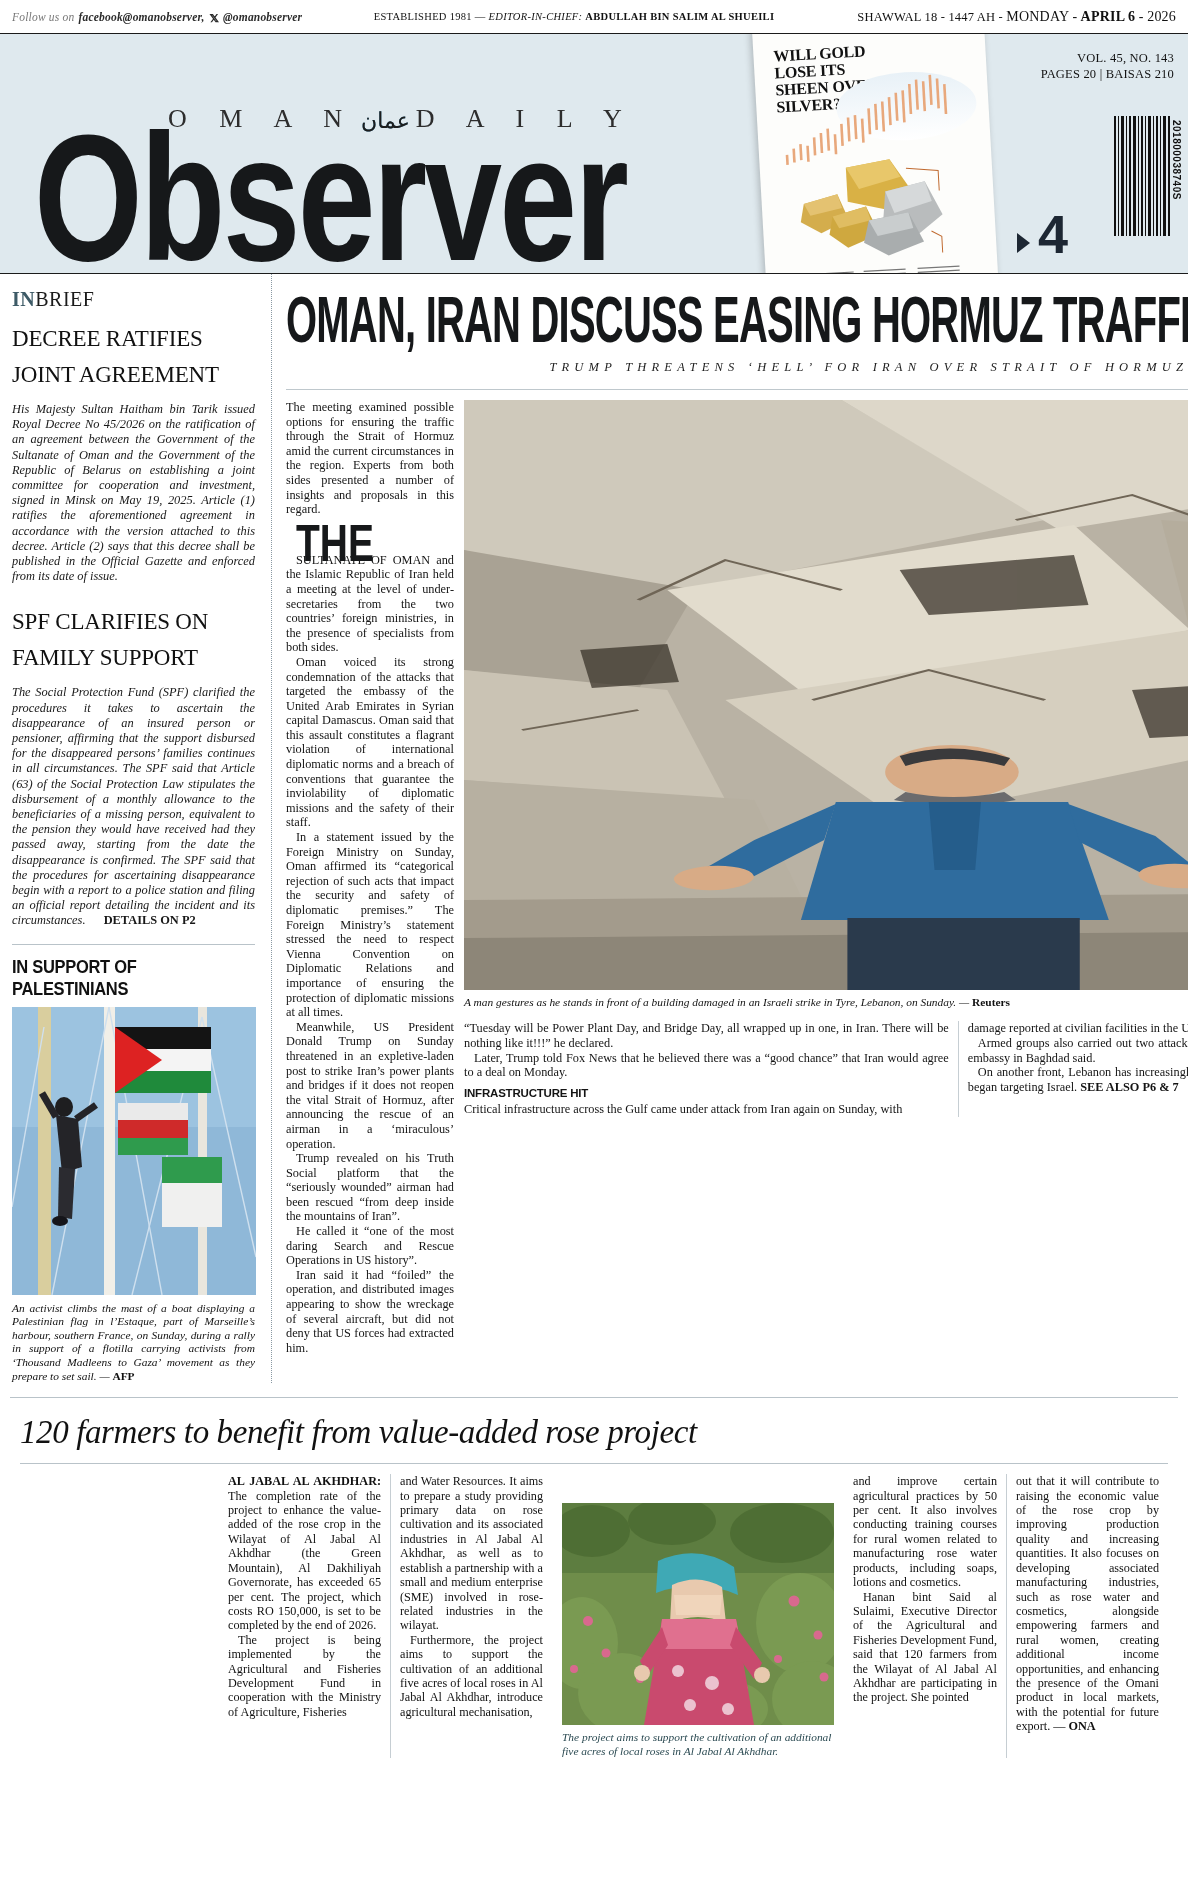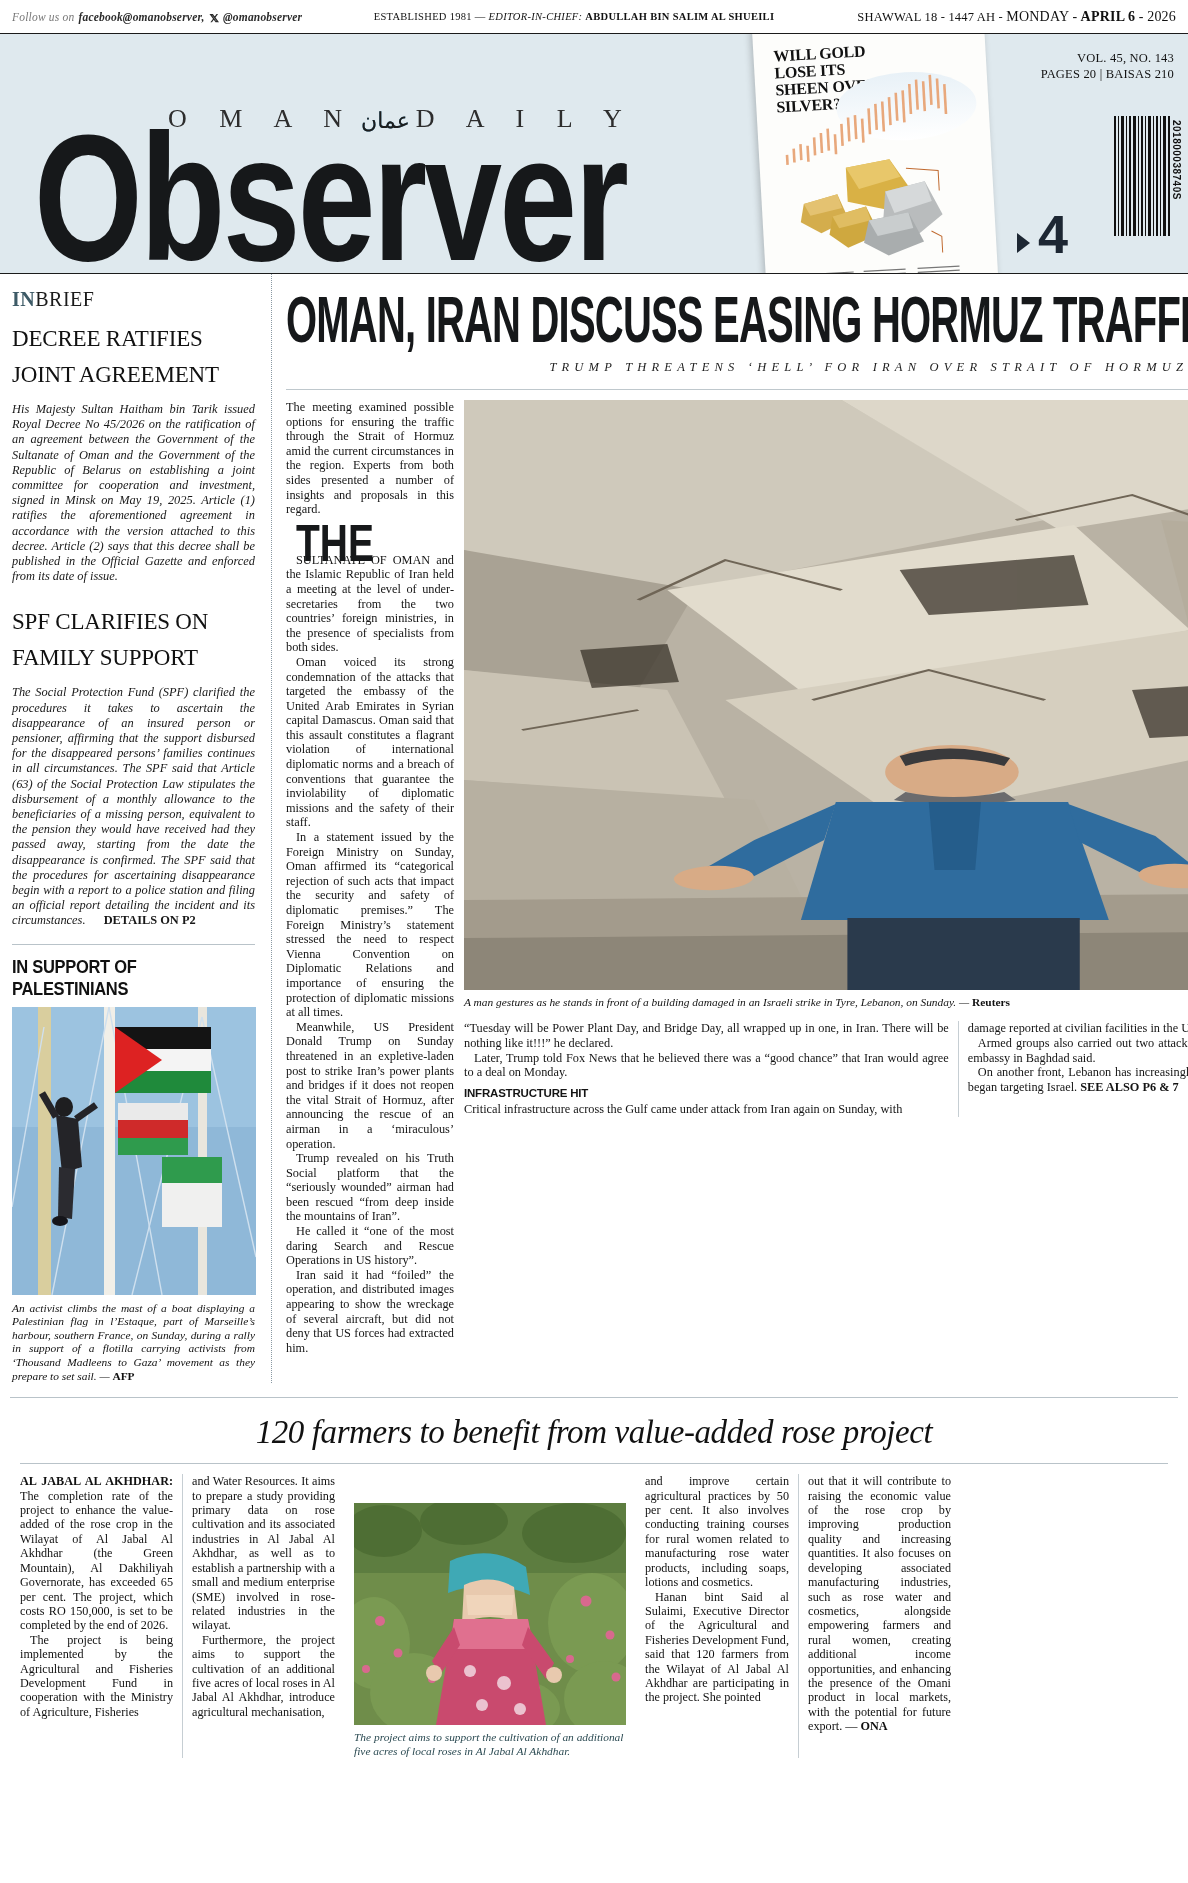--- a/index.html
+++ b/index.html
@@ -151,25 +151,25 @@
   .cbottom { display:flex; gap:0; margin-top: 12px; }
   .cb-col { width: 25%; padding: 0 9px; }
   .cb-col + .cb-col { border-left: 1px solid #c6ced3; }
   .cb-col:first-child { padding-left: 0; }
   .subhead-inline { font-family:"Liberation Sans",sans-serif; font-weight:bold; font-size:11.5px; letter-spacing:-.2px; margin: 6px 0 2px; }
   .seealso { font-weight: bold; }
 
   
   .bottom-wrap { margin-top: 14px; border-top: 1px solid #b9c3c9; padding: 0 10px; }
   .bottom-title {
-    text-align:center; font-family:"Liberation Serif", serif; font-style: italic;
+    font-family:"Liberation Serif", serif; font-style: italic;
     font-size: 33px; letter-spacing: -.4px; padding: 16px 0 12px; color:#111;
   }
   .bottom-rule { border-top: 1px solid #b9c3c9; margin-bottom: 10px; }
-  .bottom-cols { display:flex; gap:0; }
+  .bottom-cols { display:flex; gap:0;justify-content:flex-end; }
   .bcol { width: 162px; flex: 0 0 162px; padding: 0 9px;
     font-size: 12.2px; line-height: 14.4px; text-align: justify; }
   .bcol:first-child { padding-left:0; }
   .bcol + .bcol { border-left: 1px solid #c6ced3; }
   .bcol p { text-indent: 10px; margin:0; }
   .bcol p:first-child { text-indent: 0; }
   .bcol .place { font-weight: bold; }
   .bcol .ona { font-weight: bold; }
   .bphoto-wrap { flex: 0 0 292px; width: 292px; padding: 0 10px; margin-top: 29px; }
   .bphoto { width:100%; height: 222px; position:relative; overflow:hidden; }

